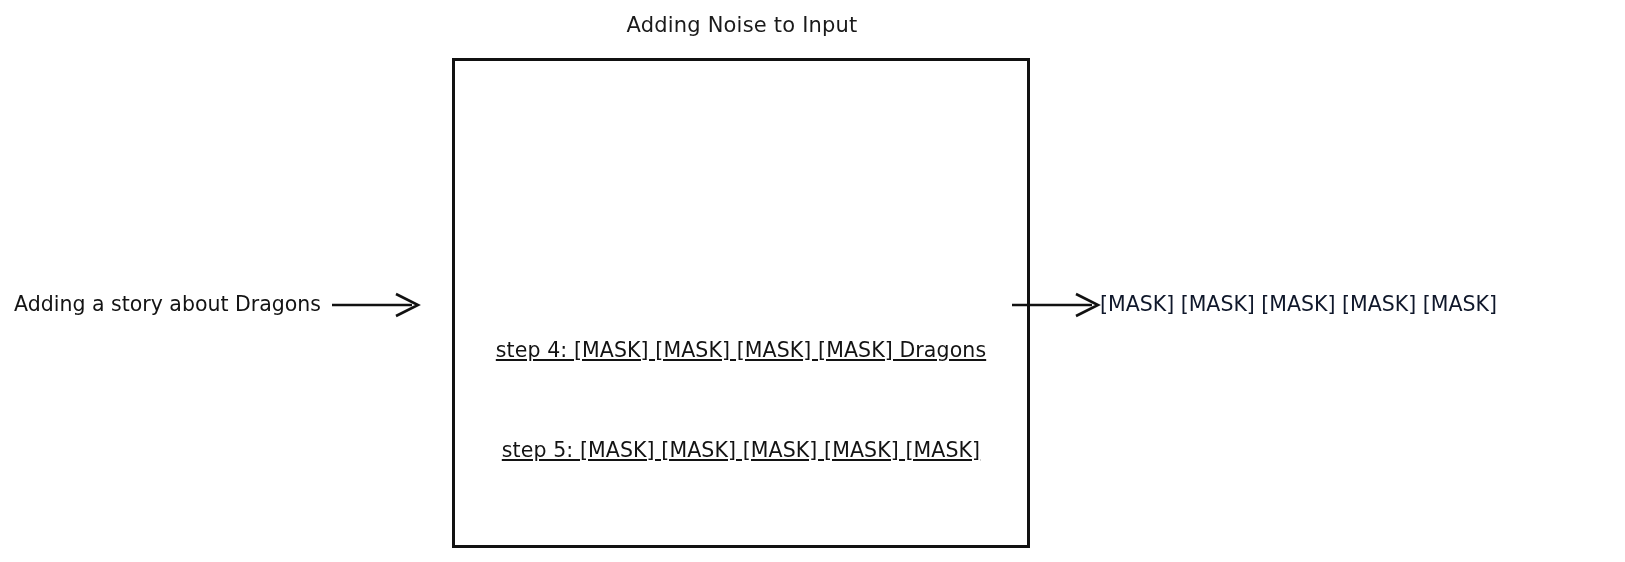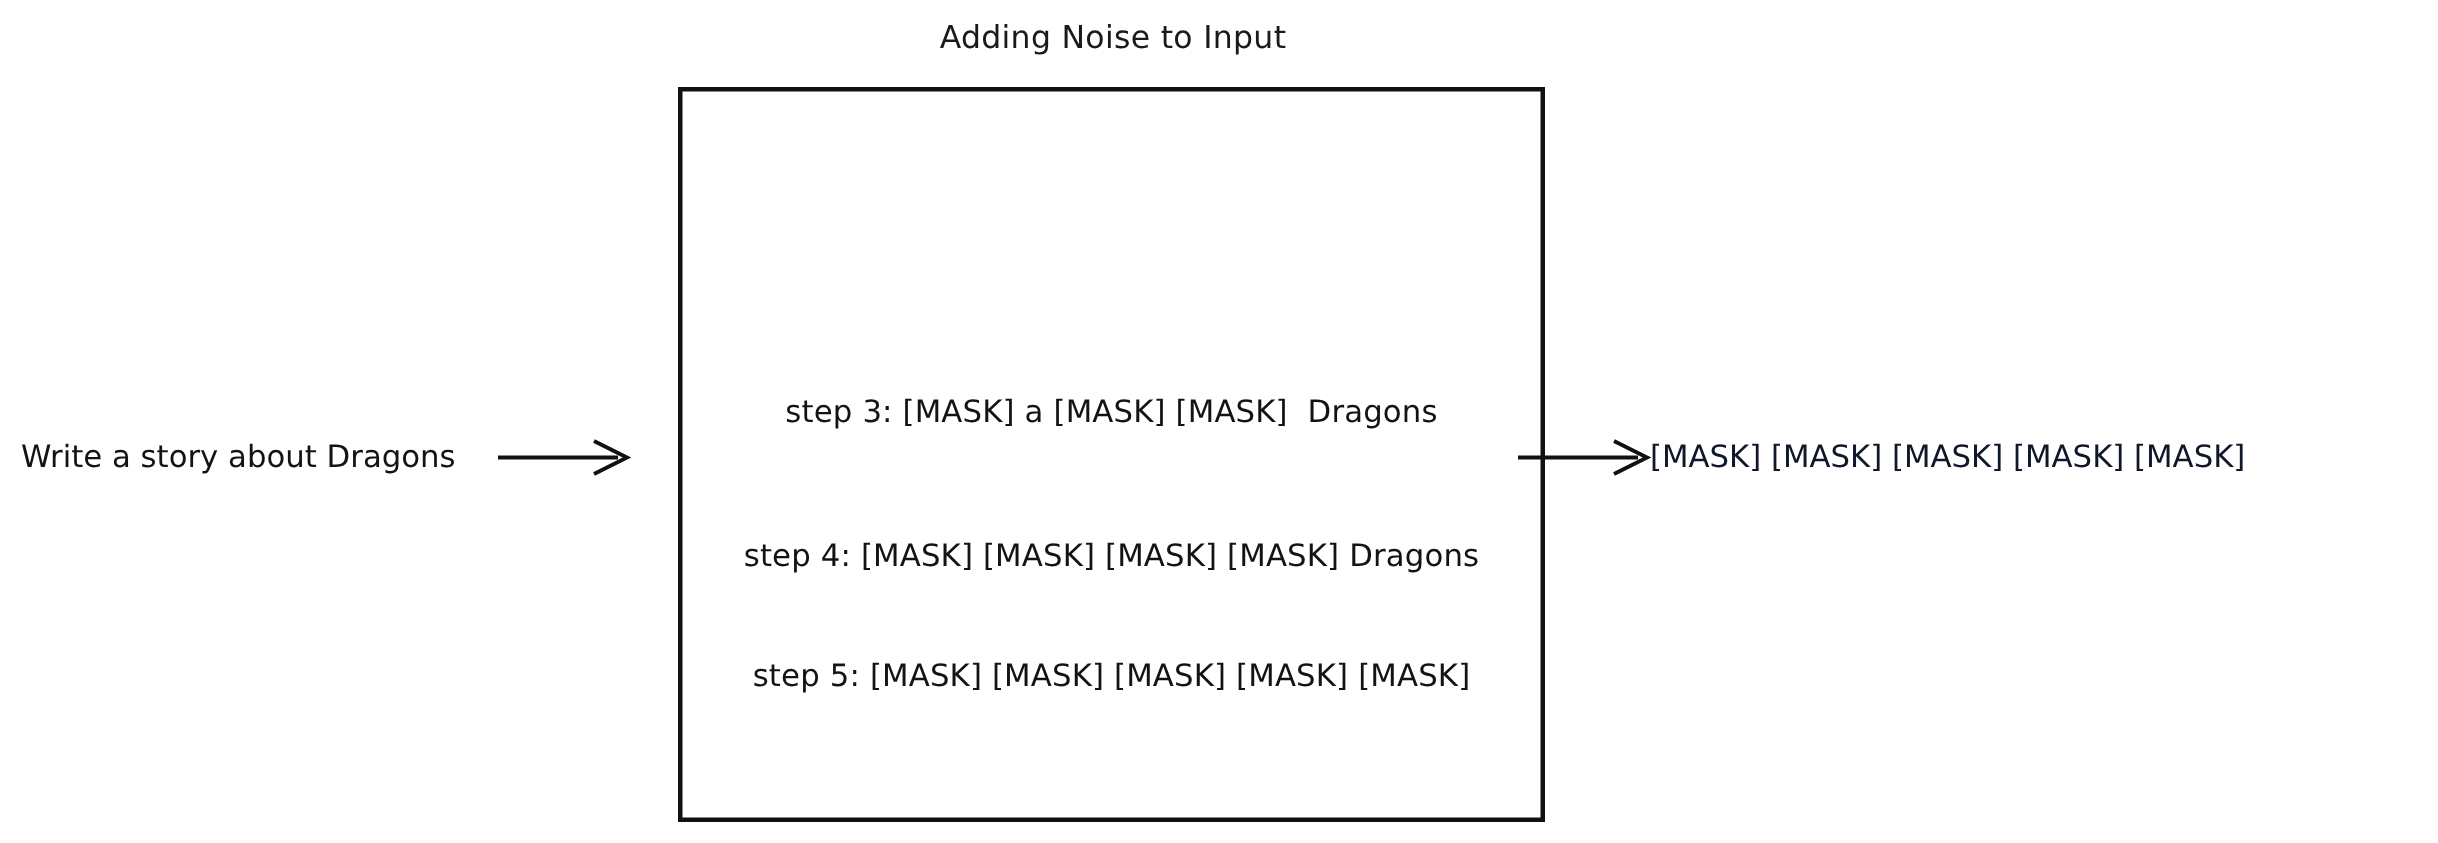--- a/index.html
+++ b/index.html
@@ -59,22 +59,22 @@
     width: 658px;
     text-align: center;
     font-size: 20.5px;
     color: #131313;
     white-space: pre;
     letter-spacing: 0.1px;
   }
   .step-1 { top: 28px; }
   .step-2 { top: 112px; }
   .step-3 { top: 204px; }
-  .step-4 { top: 300px; }
-  .step-5 { top: 380px; }
+  .step-4 { top: 280px; text-decoration: underline; }
+  .step-5 { top: 380px; text-decoration: underline; }
 
   
   .input-text {
     position: absolute;
     left: 14px;
     top: 292px;
     font-size: 20.5px;
     color: #131313;
     white-space: nowrap;
   }
@@ -111,26 +111,25 @@
 </head>
 <body>
 
 <div id="canvas">
 
   <div class="diagram-title">Adding Noise to Input</div>
 
   <div class="noise-box"></div>
 
   <div class="steps-layer">
-    <div class="step-line step-3">step 3: [MASK] a [MASK] [MASK]  Dragons</div>
     <div class="step-line step-4">step 4: [MASK] [MASK] [MASK] [MASK] Dragons</div>
     <div class="step-line step-5">step 5: [MASK] [MASK] [MASK] [MASK] [MASK]</div>
   </div>
 
-  <div class="input-text">Write a story about Dragons</div>
+  <div class="input-text">Adding a story about Dragons</div>
 
   <div class="arrow-in">
     <svg class="arrow-svg" width="92" height="32" viewBox="0 0 92 32" xmlns="http://www.w3.org/2000/svg" aria-hidden="true">
       <path class="arrow-stroke" d="M 2 16 L 82 16"></path>
       <path class="arrow-stroke" d="M 66 5 L 88 16 L 66 27"></path>
     </svg>
   </div>
 
   <div class="arrow-out">
     <svg class="arrow-svg" width="92" height="32" viewBox="0 0 92 32" xmlns="http://www.w3.org/2000/svg" aria-hidden="true">

